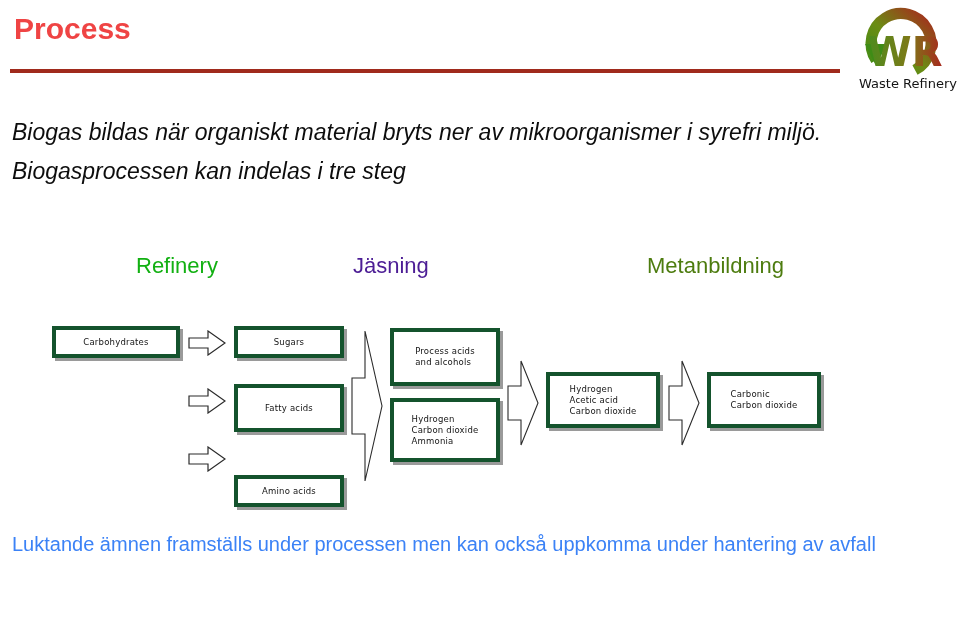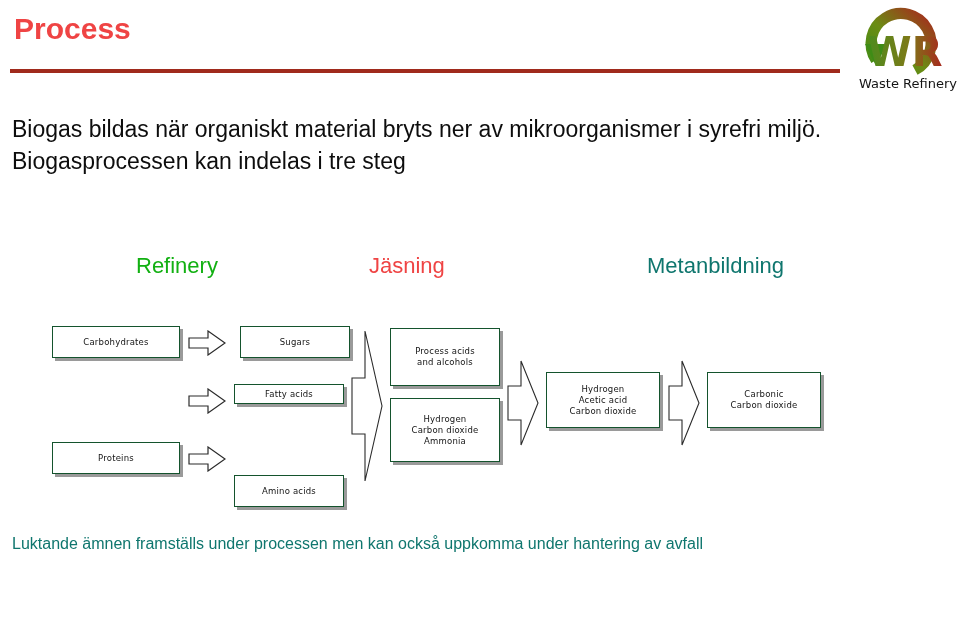--- a/index.html
+++ b/index.html
@@ -58,72 +58,72 @@
     white-space: nowrap;
   }
 
   
   #intro-text {
     position: absolute;
     left: 12px;
     top: 113px;
     width: 930px;
     font-size: 23px;
-    line-height: 32px;
+    line-height: 39px;
     color: #0d0d0d;
     font-family: "Liberation Sans", sans-serif;
+    font-style: italic;
   }
 
   
   .stage-label {
     position: absolute;
     font-size: 22px;
     line-height: 26px;
     white-space: nowrap;
   }
   #stage-hydrolys    { left: 136px; top: 253px; color: #12b012; }
-  #stage-jasning     { left: 369px; top: 253px; color: #ef4444; text-align: center; }
-  #stage-metan       { left: 647px; top: 253px; color: #0f766e; }
+  #stage-jasning     { left: 353px; top: 253px; color: #4c1d95; text-align: center; }
+  #stage-metan       { left: 647px; top: 253px; color: #4d7c0f; }
 
   
   #diagram {
     position: absolute;
     left: 52px;
     top: 322px;
     width: 808px;
     height: 168px;
   }
   .dbox {
     position: absolute;
     box-sizing: border-box;
     background: #ffffff;
-    border: 1px solid #14532d;
+    border: 4px solid #14532d;
     box-shadow: 3px 3px 0 0 #9a9a9a;
     display: flex;
     align-items: center;
     justify-content: center;
-    text-align: center;
     font-family: "DejaVu Sans", sans-serif;
     font-size: 8.5px;
     line-height: 11px;
     color: #141414;
     letter-spacing: 0.2px;
   }
   .dbox span { display: block; white-space: pre-line; }
   .darrow { position: absolute; }
 
   
   #footer-note {
     position: absolute;
     left: 12px;
     top: 528px;
     width: 936px;
-    font-size: 16px;
+    font-size: 20px;
     line-height: 32px;
-    color: #0f766e;
+    color: #3b82f6;
     font-family: "Liberation Sans", sans-serif;
   }
 </style>
 </head>
 <body>
 
 <div id="slide-title">Process</div>
 <div id="title-rule"></div>
 
 <div id="logo">
@@ -154,38 +154,35 @@
 
 <div class="stage-label" id="stage-hydrolys">Refinery</div>
 <div class="stage-label" id="stage-jasning">Jäsning</div>
 <div class="stage-label" id="stage-metan">Metanbildning</div>
 
 <div id="diagram">
 
   <div class="dbox" style="left:0px;  top:4px;   width:128px; height:32px;">
     <span>Carbohydrates</span>
     </div>
-  <div class="dbox" style="left:0px;  top:120px; width:128px; height:32px;">
-    <span>Proteins</span>
-    </div>
 
   <svg class="darrow" style="left:136px; top:8px;   width:38px; height:26px;" viewBox="0 0 38 26">
     <path d="M1 8 L20 8 L20 1 L37 13 L20 25 L20 18 L1 18 Z" fill="#ffffff" stroke="#2b2b2b" stroke-width="1.2"></path>
     </svg>
   <svg class="darrow" style="left:136px; top:66px;  width:38px; height:26px;" viewBox="0 0 38 26">
     <path d="M1 8 L20 8 L20 1 L37 13 L20 25 L20 18 L1 18 Z" fill="#ffffff" stroke="#2b2b2b" stroke-width="1.2"></path>
     </svg>
   <svg class="darrow" style="left:136px; top:124px; width:38px; height:26px;" viewBox="0 0 38 26">
     <path d="M1 8 L20 8 L20 1 L37 13 L20 25 L20 18 L1 18 Z" fill="#ffffff" stroke="#2b2b2b" stroke-width="1.2"></path>
     </svg>
 
-  <div class="dbox" style="left:188px; top:4px;   width:110px; height:32px;">
+  <div class="dbox" style="left:182px; top:4px;   width:110px; height:32px;">
     <span>Sugars</span>
     </div>
-  <div class="dbox" style="left:182px; top:62px;  width:110px; height:20px;">
+  <div class="dbox" style="left:182px; top:62px;  width:110px; height:48px;">
     <span>Fatty acids</span>
     </div>
   <div class="dbox" style="left:182px; top:120px; width:110px; height:32px;margin-top:33px;">
     <span>Amino acids</span>
     </div>
 
   <svg class="darrow" style="left:299px; top:8px; width:32px; height:152px;" viewBox="0 0 32 152" preserveAspectRatio="none">
     <path d="M1 48 L14 48 L14 1 L31 76 L14 151 L14 104 L1 104 Z" fill="#ffffff" stroke="#2b2b2b" stroke-width="1.1"></path>
     </svg>
 

